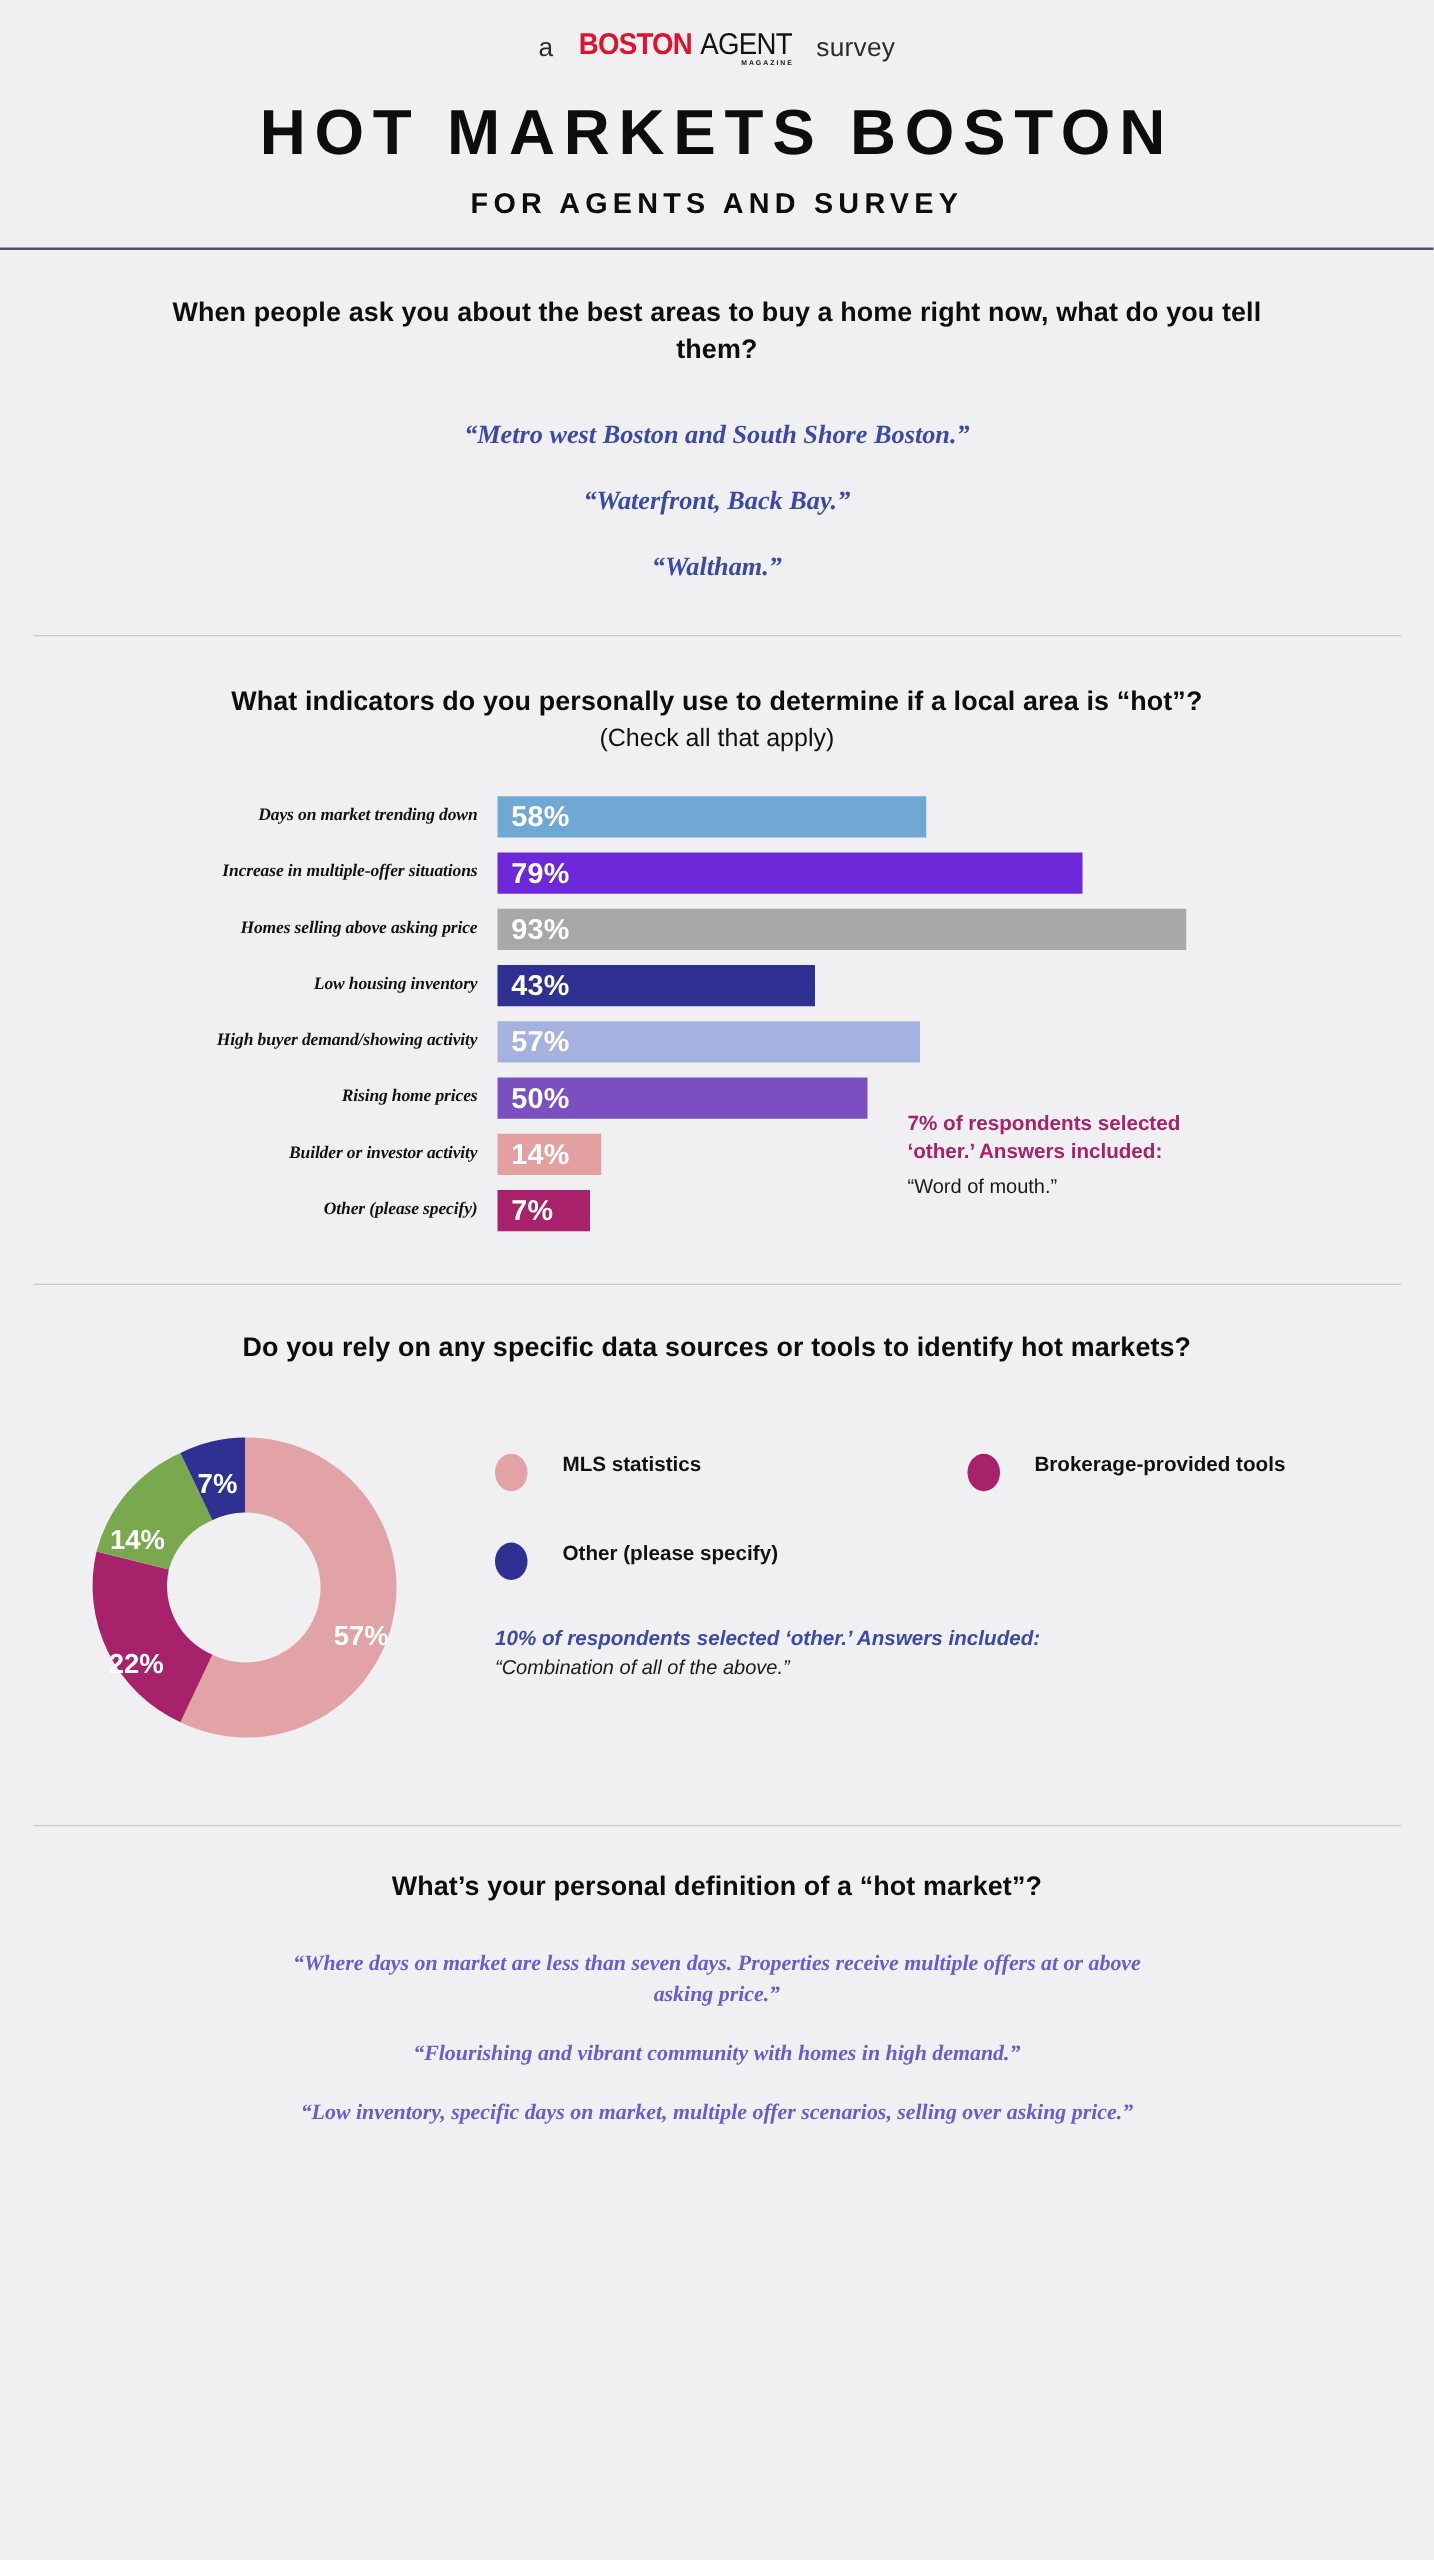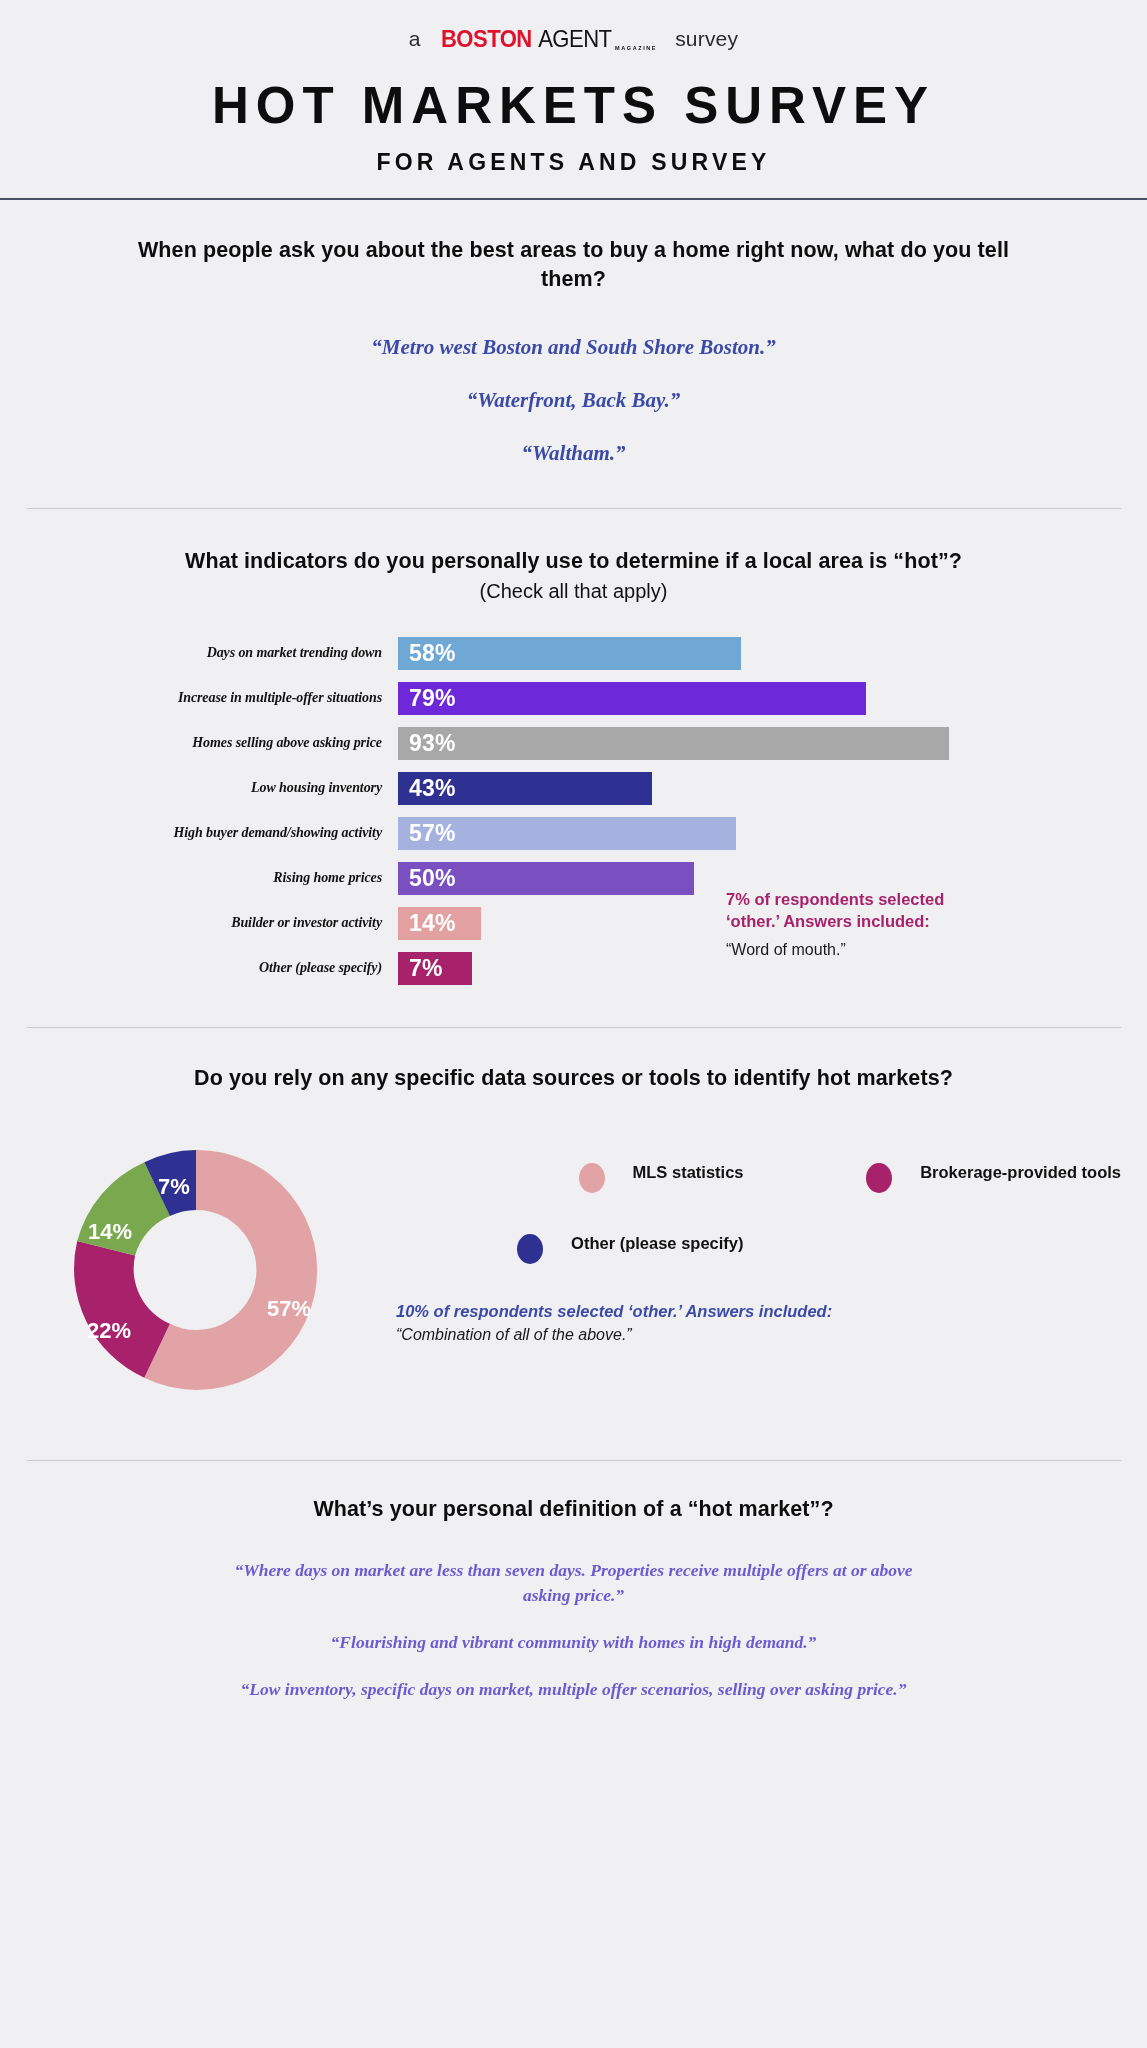--- a/index.html
+++ b/index.html
@@ -18,21 +18,21 @@
   
   .masthead { padding-top: 24px; text-align: center; }
 
   .kicker {
     display: flex; align-items: center; justify-content: center;
     gap: 16px; height: 30px;
   }
   .kicker-a, .kicker-survey {
     font-size: 21px; color: #2b2b2b; font-weight: 400; letter-spacing: 0.2px;
   }
-  .logo { display: inline-flex; flex-direction: row; align-items: flex-end; line-height: 1; text-align: center; }
+  .logo { display: inline-flex; flex-direction: column; align-items: flex-end; line-height: 1; text-align: center; }
   .logo-row { display: flex; align-items: baseline; }
   .logo-boston {
     font-family: "Liberation Sans", sans-serif;
     font-weight: 700; font-size: 24px; color: #e0112b;
     letter-spacing: -0.6px; transform: scaleX(0.92);
   }
   .logo-agent {
     font-family: "Liberation Sans", sans-serif;
     font-weight: 400; font-size: 24px; color: #121212;
     letter-spacing: -0.6px; transform: scaleX(0.92);
@@ -118,21 +118,21 @@
   .slice-label {
     fill: #ffffff; font-family: "Liberation Sans", sans-serif;
     font-weight: 700; font-size: 22px; text-anchor: middle;
   }
 
   .legend-col { flex: 1; padding-left: 50px; padding-top: 42px; }
   .legend-grid {
     display: grid; grid-template-columns: 1fr 1fr;
     row-gap: 40px; column-gap: 30px;
   }
-  .legend-item { display: flex; align-items: flex-start; gap: 28px; justify-content: flex-end; }
+  .legend-item { display: flex; align-items: flex-start; gap: 28px; }
   .legend-dot {
     width: 26px; height: 30px; border-radius: 50%; flex: none; margin-top: 1px;
   }
   .legend-text { font-weight: 700; font-size: 16.5px; line-height: 1.28; color: #111; }
 
   .donut-note { margin-top: 38px; font-style: italic; }
   .donut-note-head { color: #3b4aa8; font-weight: 700; font-size: 16.5px; }
   .donut-note-body { color: #1a1a1a; font-size: 16px; margin-top: 5px; }
 </style>
 </head>
@@ -145,21 +145,21 @@
       <span class="kicker-a">a</span>
       <span class="logo">
         <span class="logo-row">
           <span class="logo-boston">BOSTON</span>
             <span class="logo-agent">AGENT</span>
         </span>
         <span class="logo-mag">MAGAZINE</span>
       </span>
       <span class="kicker-survey">survey</span>
     </div>
-    <h1 class="main-title">HOT MARKETS SURVEY</h1>
+    <h1 class="main-title">HOT MARKETS BOSTON</h1>
     <h2 class="sub-title">FOR AGENTS AND SURVEY</h2>
   </div>
   <div class="rule-strong"></div>
 
   <div class="section" style="padding-top:36px;">
     <div class="q-title" style="max-width:900px;margin:0 auto;">When people ask you about the best areas to buy a home right now, what do you tell them?</div>
     <div style="height:42px"></div>
     <div class="quote">“Metro west Boston and South Shore Boston.”</div>
     <div style="height:28px"></div>
     <div class="quote">“Waterfront, Back Bay.”</div>

